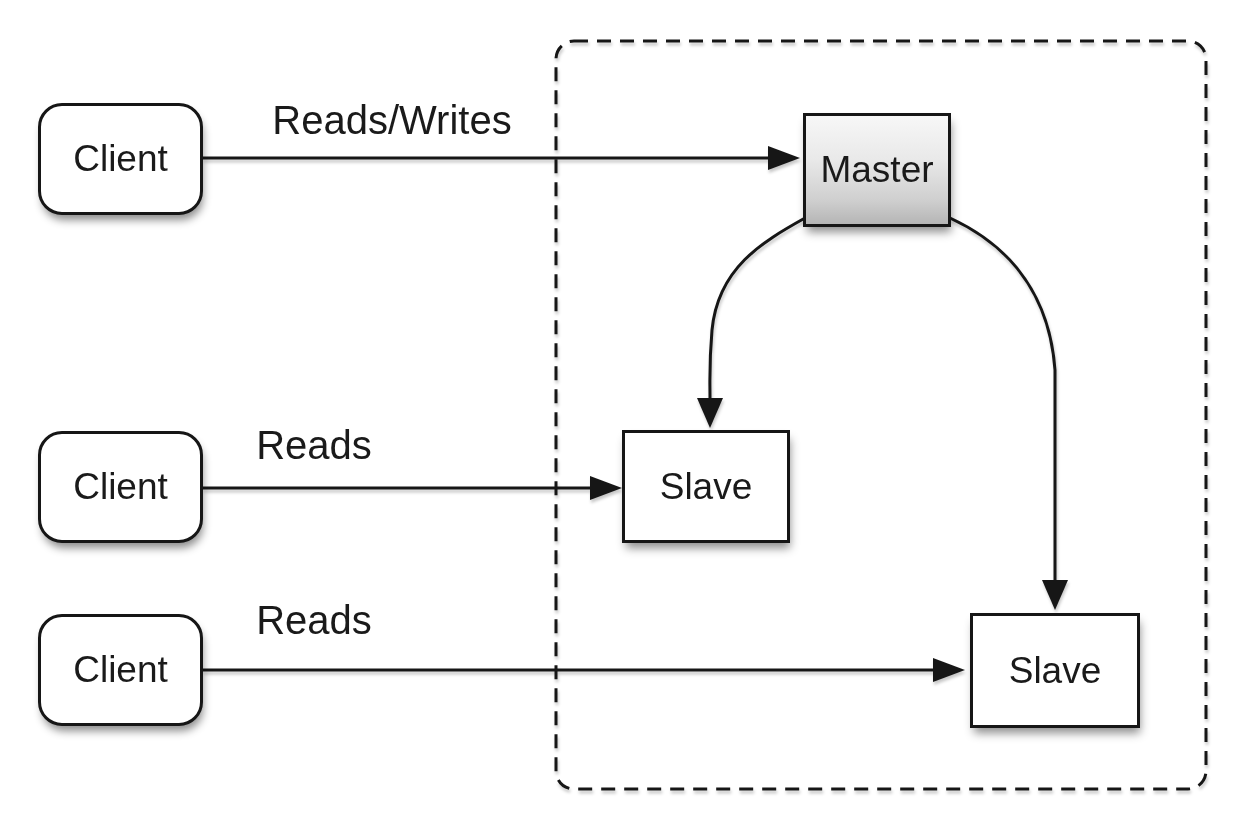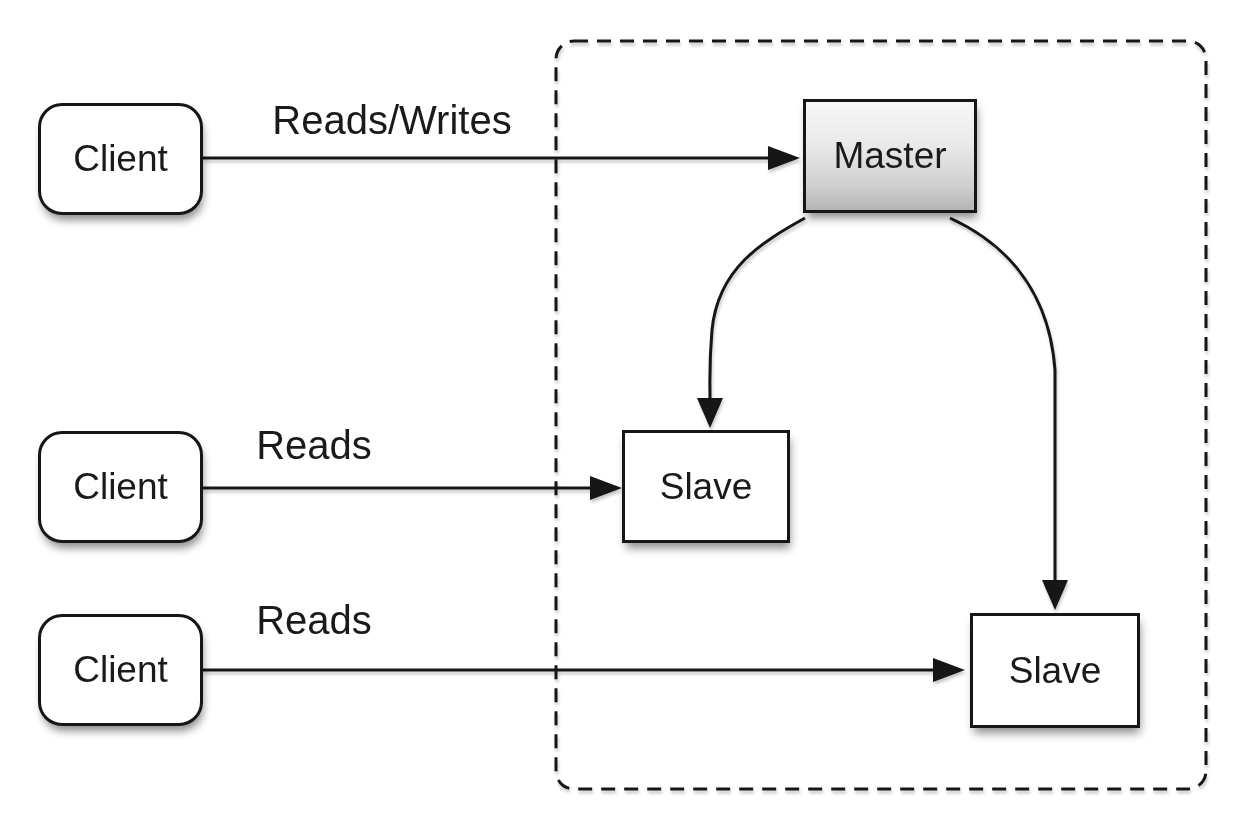--- a/index.html
+++ b/index.html
@@ -37,22 +37,22 @@
     left: 38px;
     width: 165px;
     height: 112px;
     border-radius: 24px;
   }
   .client-1 { top: 103px; }
   .client-2 { top: 431px; }
   .client-3 { top: 614px; }
   .master {
     left: 803px;
-    top: 99px;
-    width: 174px;
+    top: 113px;
+    width: 148px;
     height: 114px;
     background: linear-gradient(180deg, #f7f7f7 0%, #e9e9e9 40%, #cfcfcf 78%, #b5b5b5 100%);
   }
   .slave-1 {
     left: 622px;
     top: 430px;
     width: 168px;
     height: 113px;
   }
   .slave-2 {

